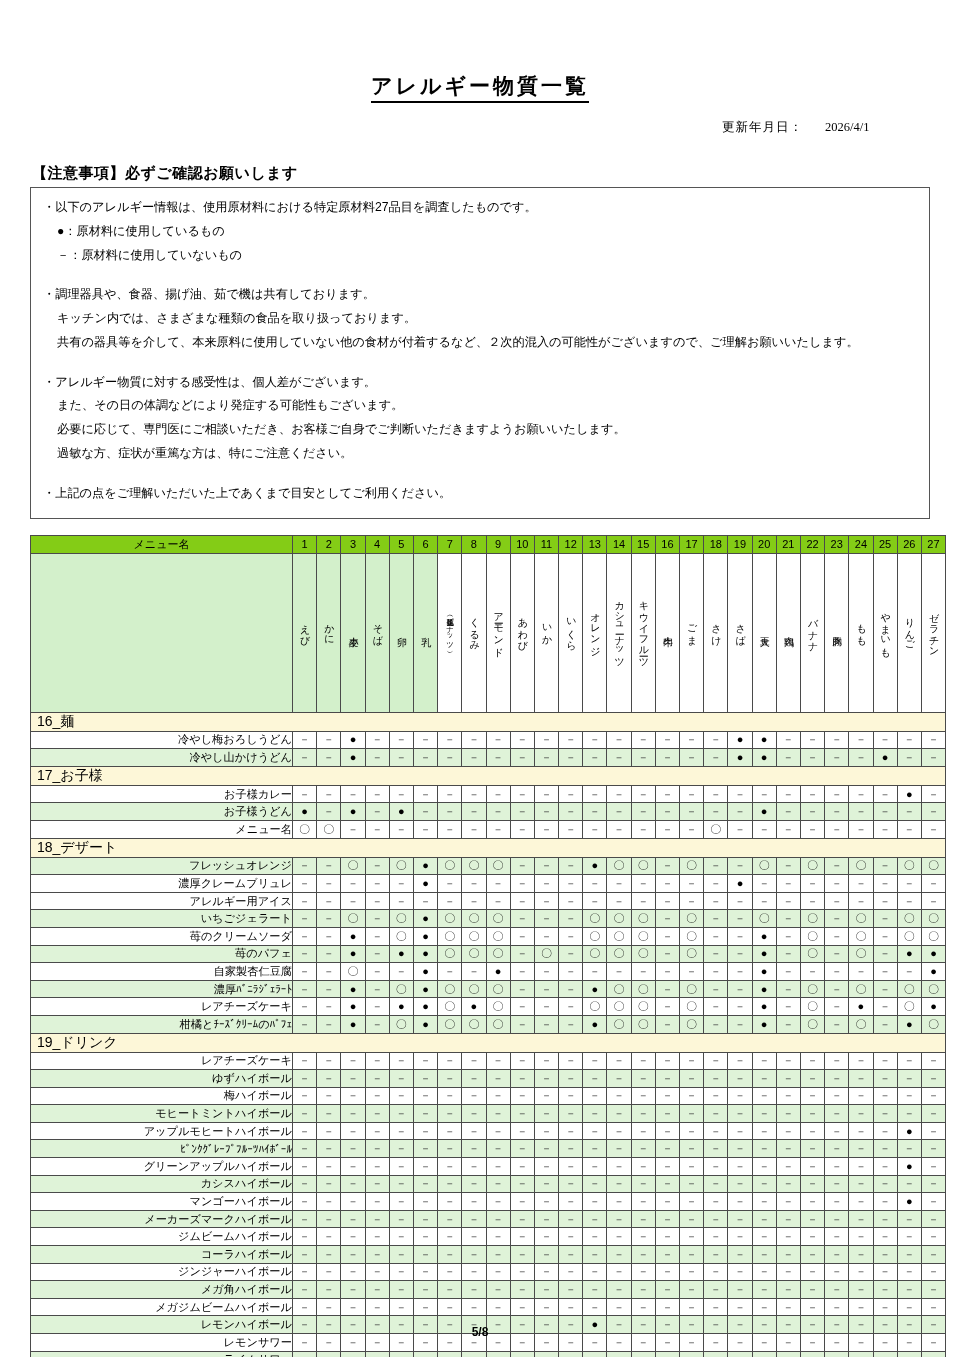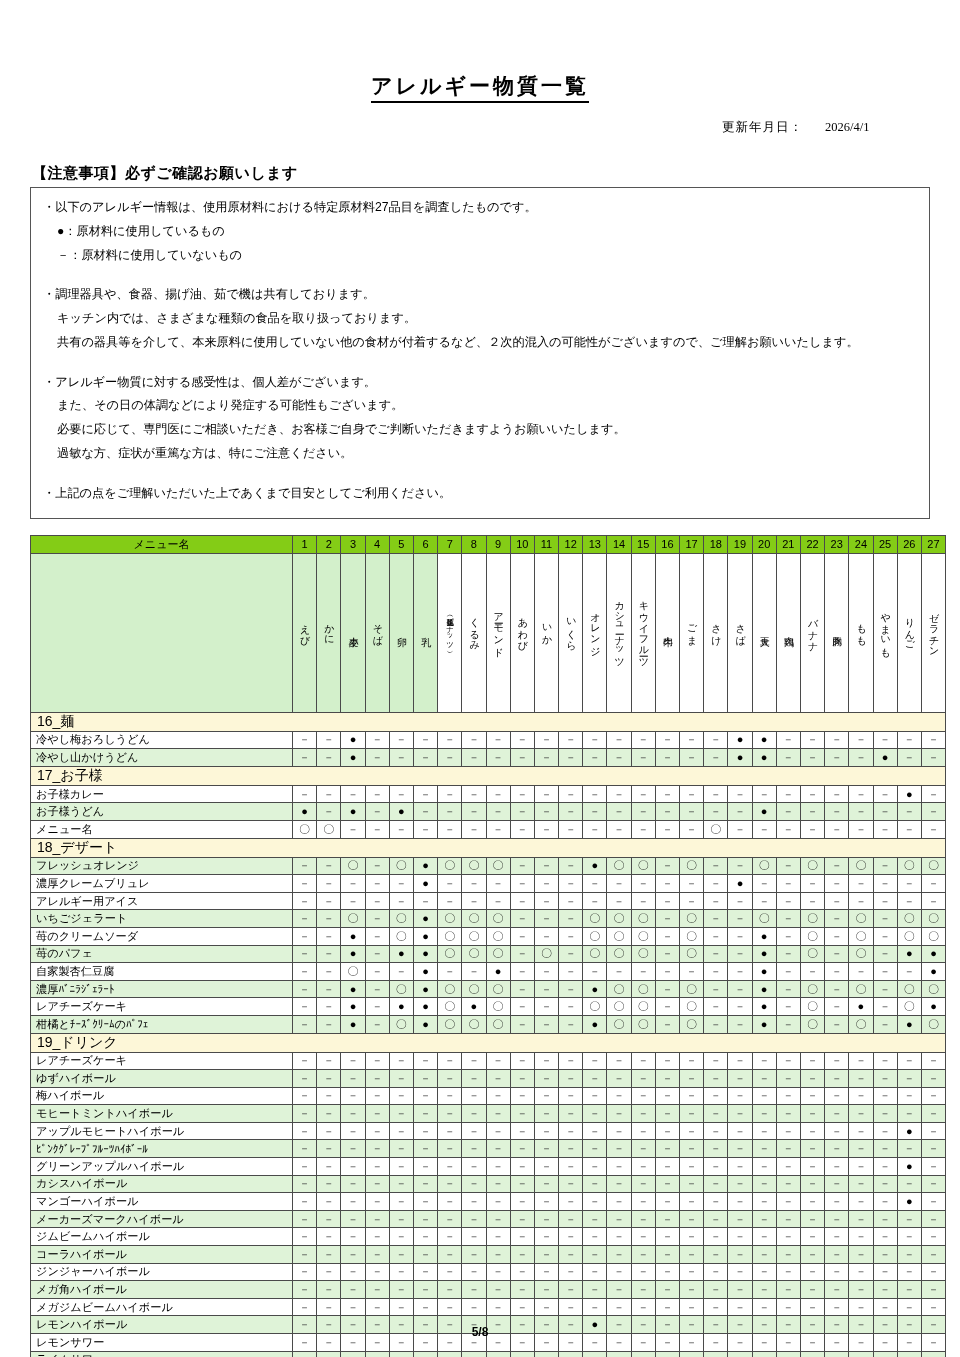--- a/index.html
+++ b/index.html
@@ -109,21 +109,21 @@
   tr.section td{
     background:#fdf7d8;
     text-align:left;
     padding-left:6px;
     height:16px;
     font-size:14px;
   }
   
   tr.data td{height:16.6px;font-size:11px;}
   tr.data td.name{
-    text-align:left;padding-left:5px;
+    text-align:right;padding-left:5px;
     font-size:11.2px;
     white-space:nowrap;
     overflow:hidden;
   }
   tr.data.alt td{background:#dff3d8;}
   tr.data td.mark{font-size:10px;line-height:1;}
   .mk-dot{font-size:11px;}
   .mk-cir{font-size:11px;}
   .mk-dash{font-size:11px;color:#333;}
 

